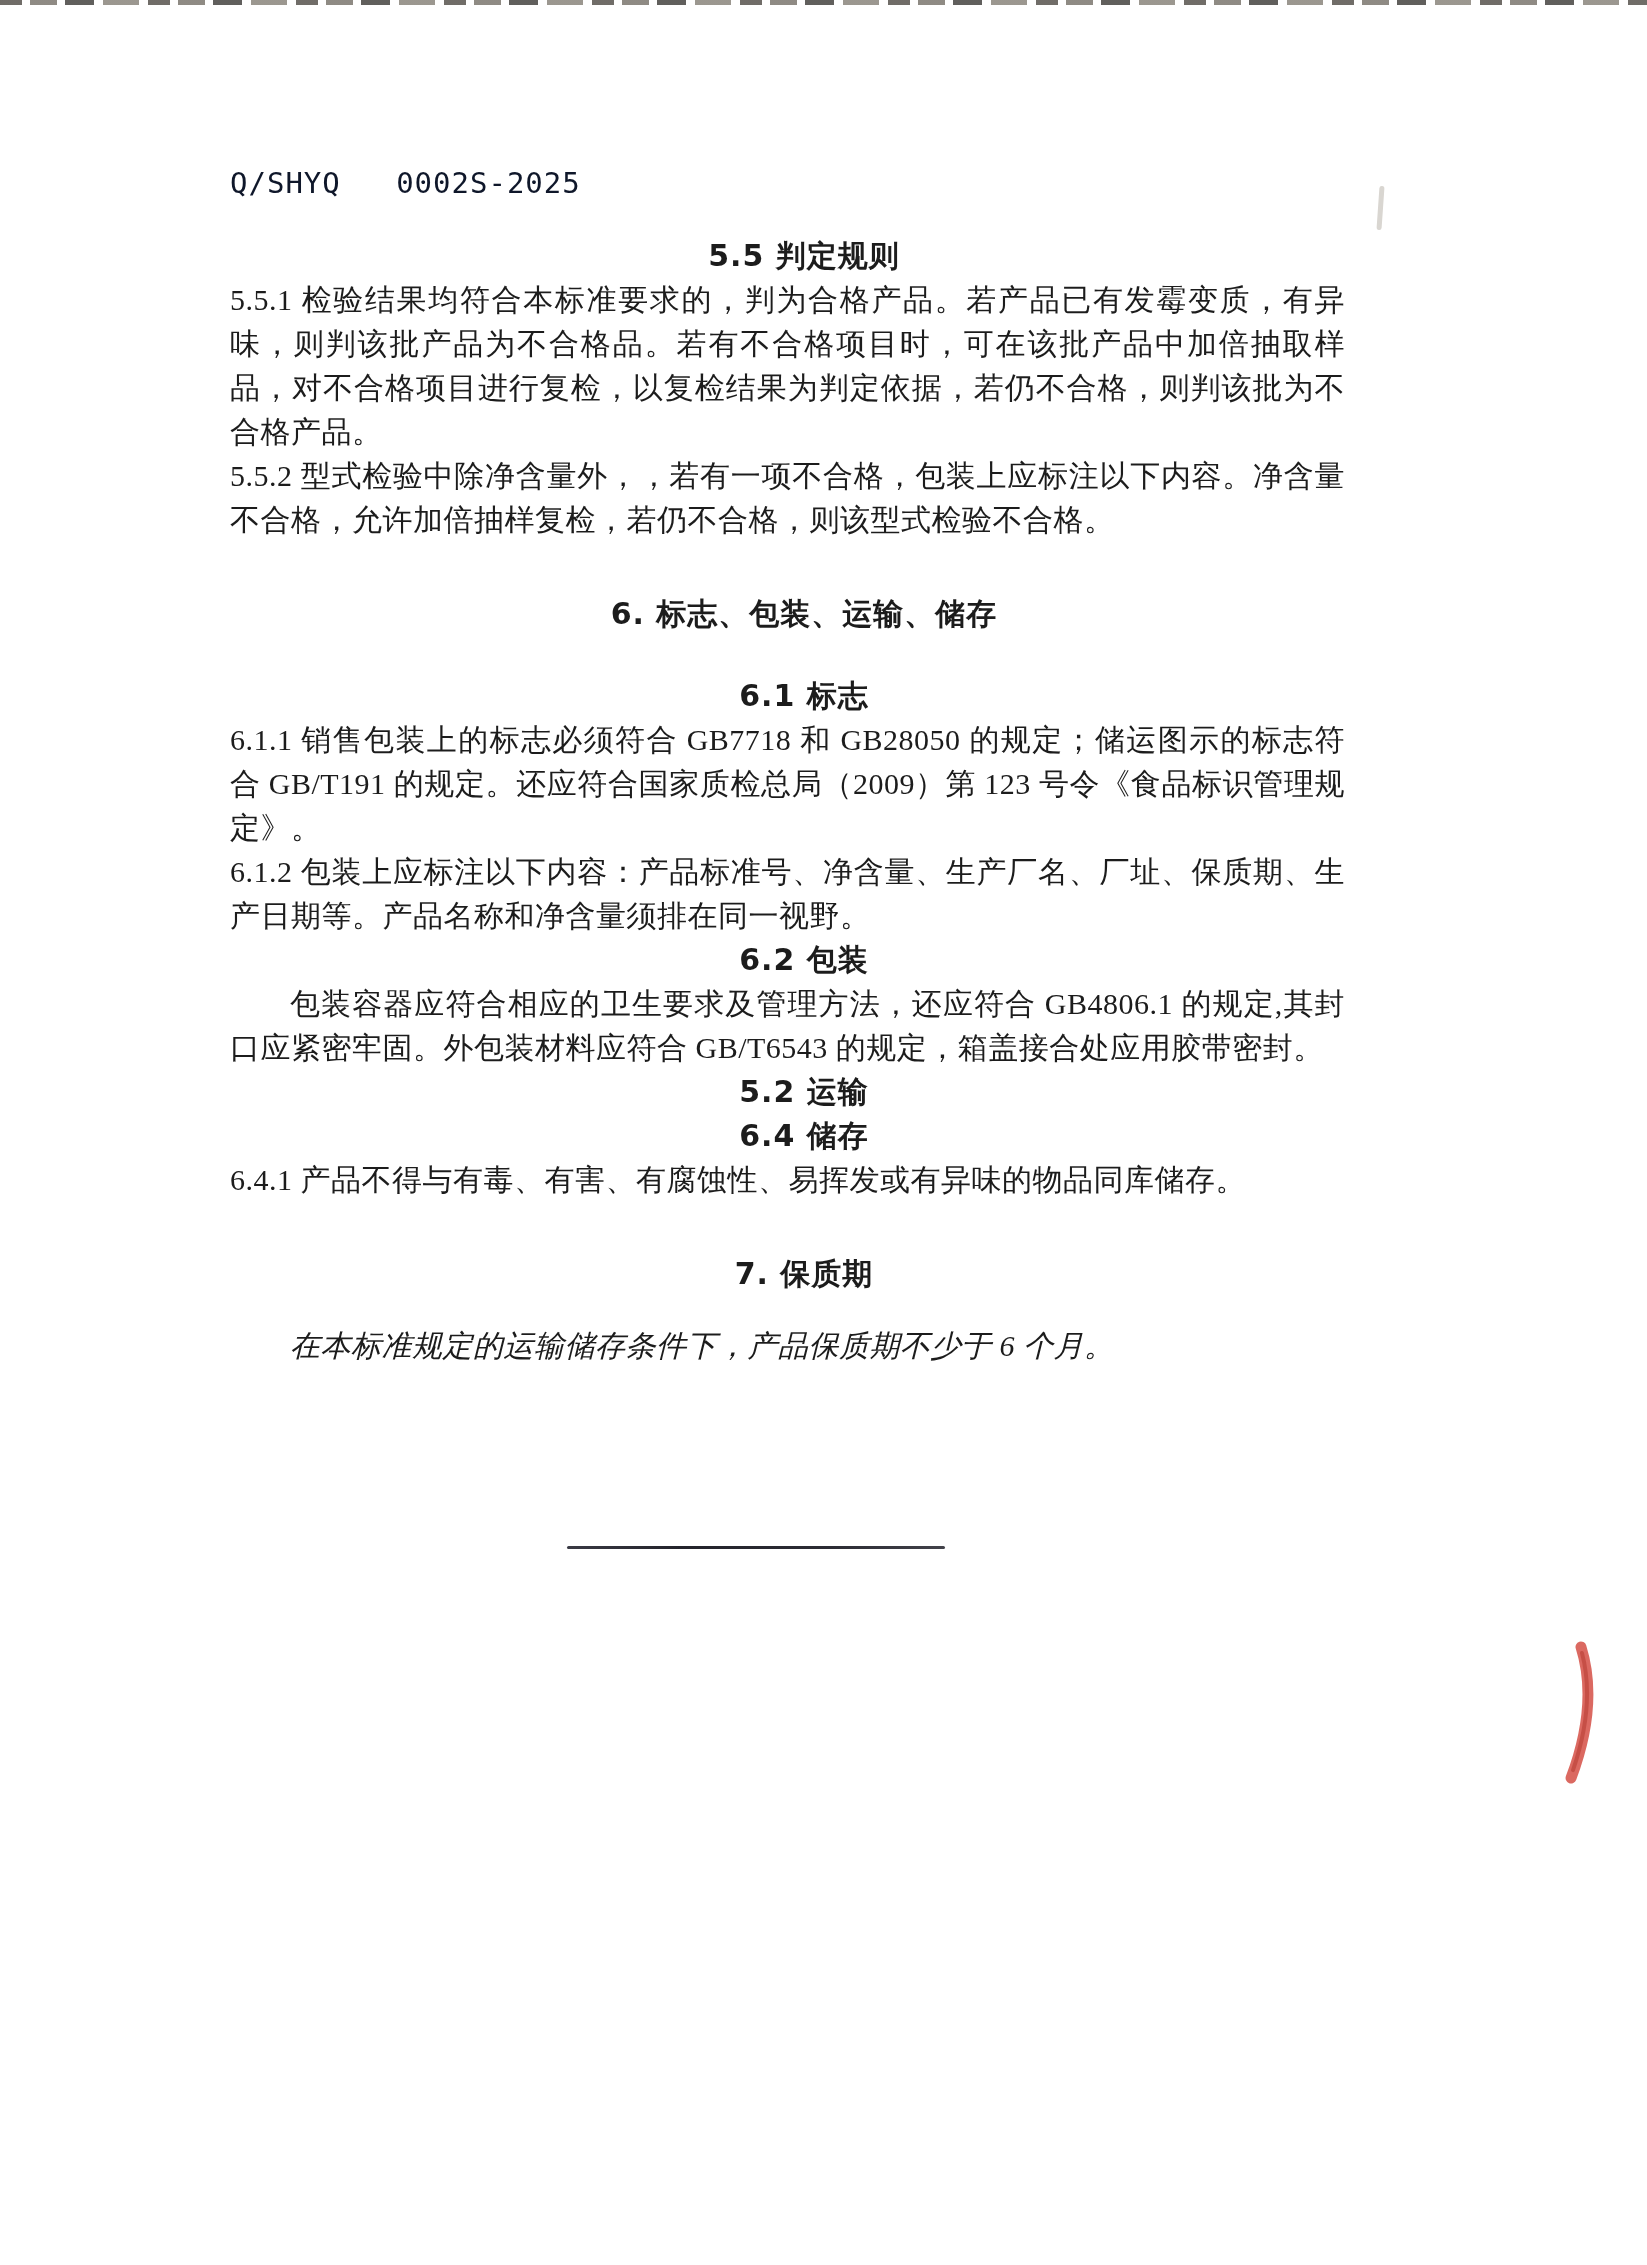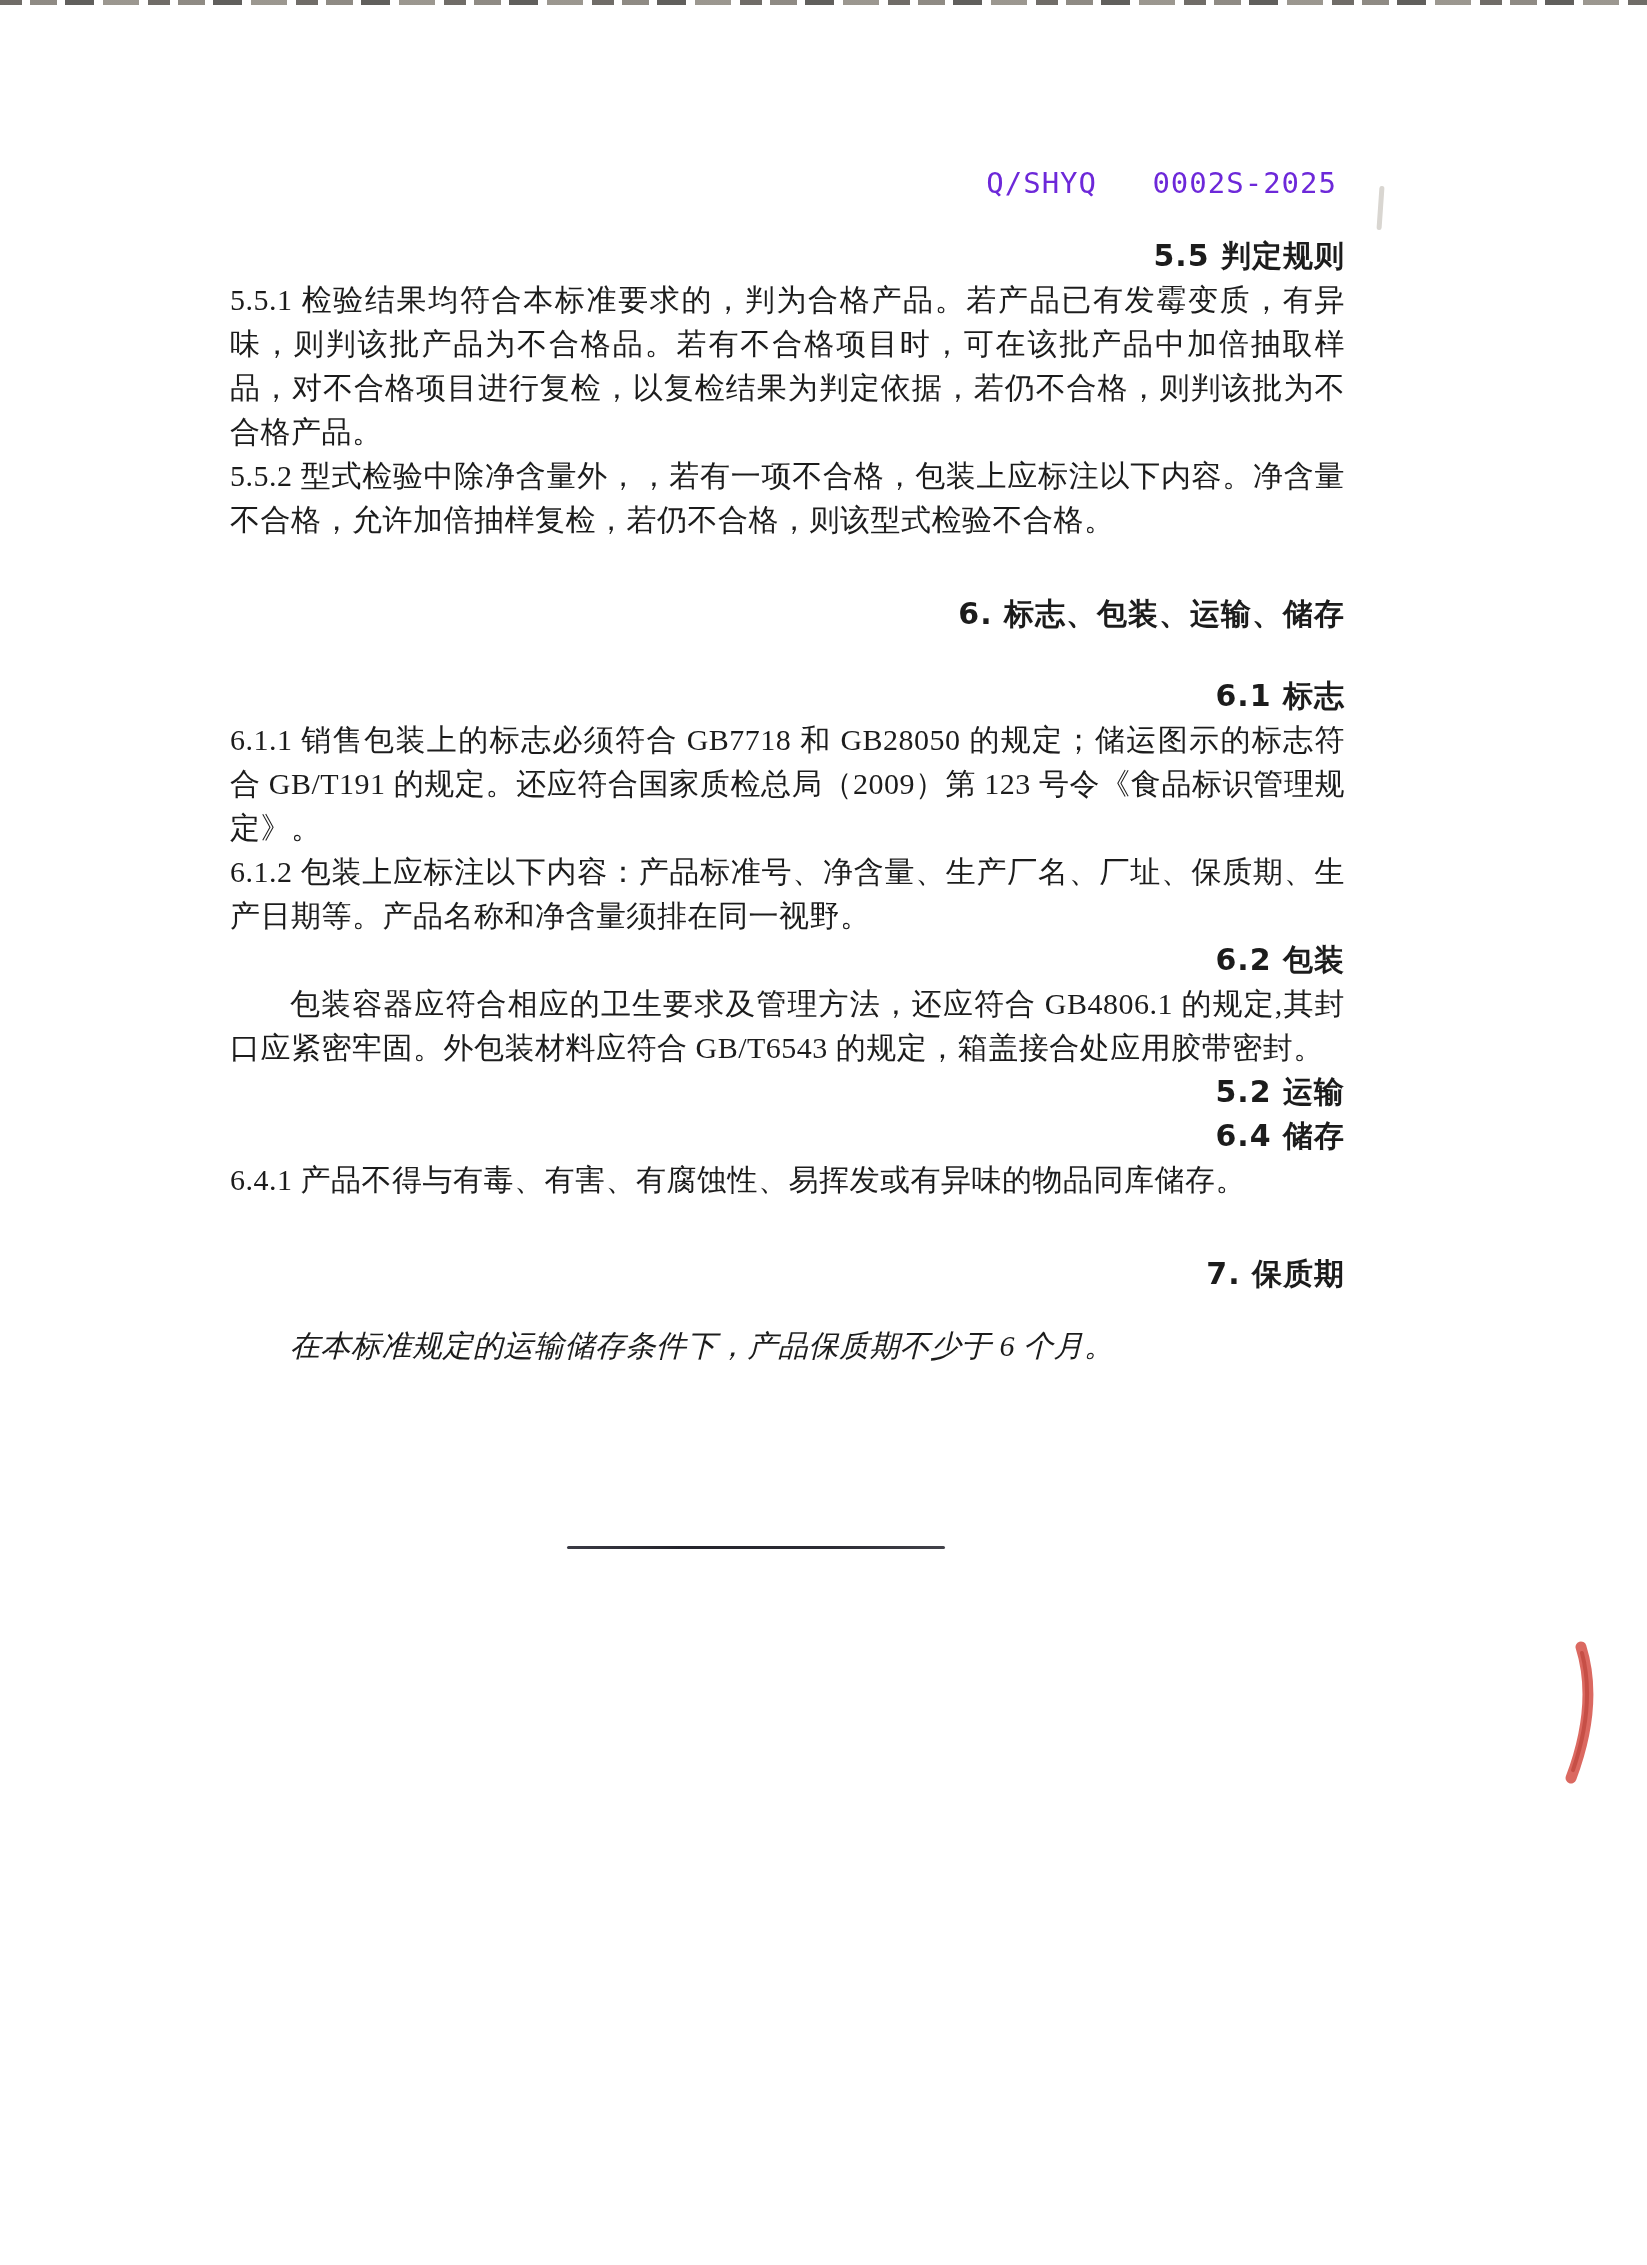--- a/index.html
+++ b/index.html
@@ -32,43 +32,42 @@
     width: 5px; height: 44px;
     background: #d9d6d1;
     transform: rotate(4deg);
     border-radius: 3px;
   }
 
   .page-header {
     position: absolute;
     top: 166px; left: 230px;
     width: 1107px;
-    text-align: right;
     font-family: "DejaVu Sans Mono", monospace;
     font-size: 29px;
     letter-spacing: 1px;
-    color: #6d28d9;
+    color: #0f172a;
     white-space: pre;
   }
 
   .content {
     position: absolute;
     top: 234px; left: 230px;
     width: 1115px;
     font-size: 30px;
     line-height: 44px;
     text-align: justify;
     letter-spacing: 0.5px;
   }
 
   .blk { margin: 0; }
   .h {
     font-family: "DejaVu Sans", sans-serif;
     font-weight: bold;
-    text-align: right;
+    text-align: center;
     letter-spacing: 1px;
     margin-left: 33px;
   }
   .gap-lg  { margin-top: 50px; }
   .gap-md  { margin-top: 38px; }
   .gap-sm  { margin-top: 28px; font-style: italic; }
   .indent  { text-indent: 2em; }
 
   .end-rule {
     position: absolute;

